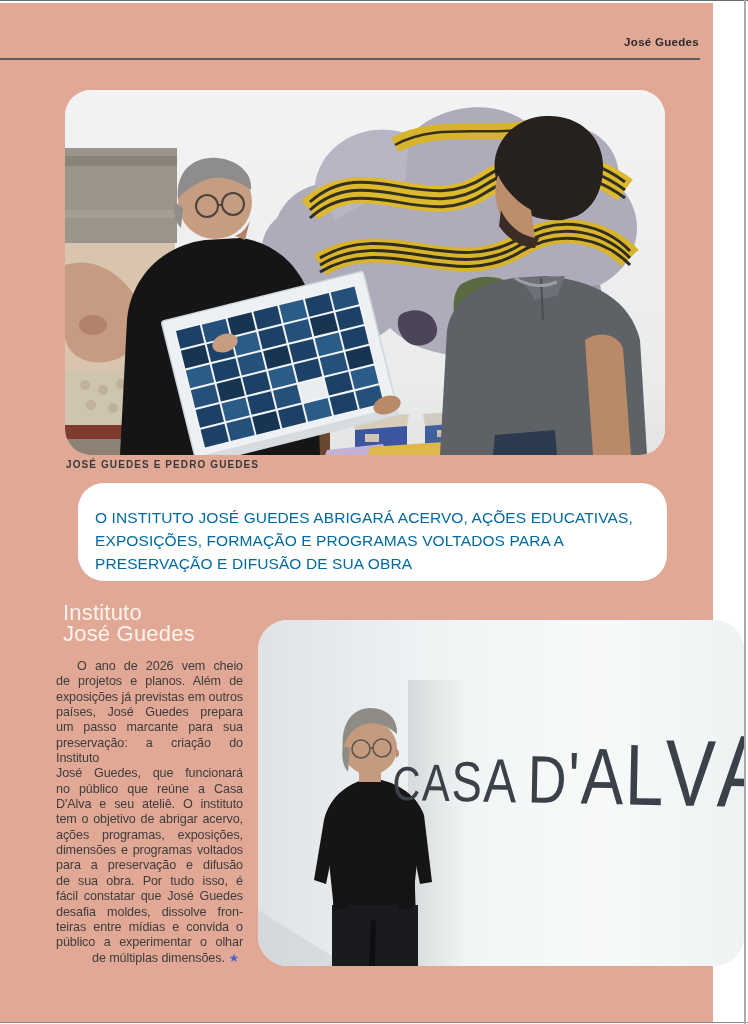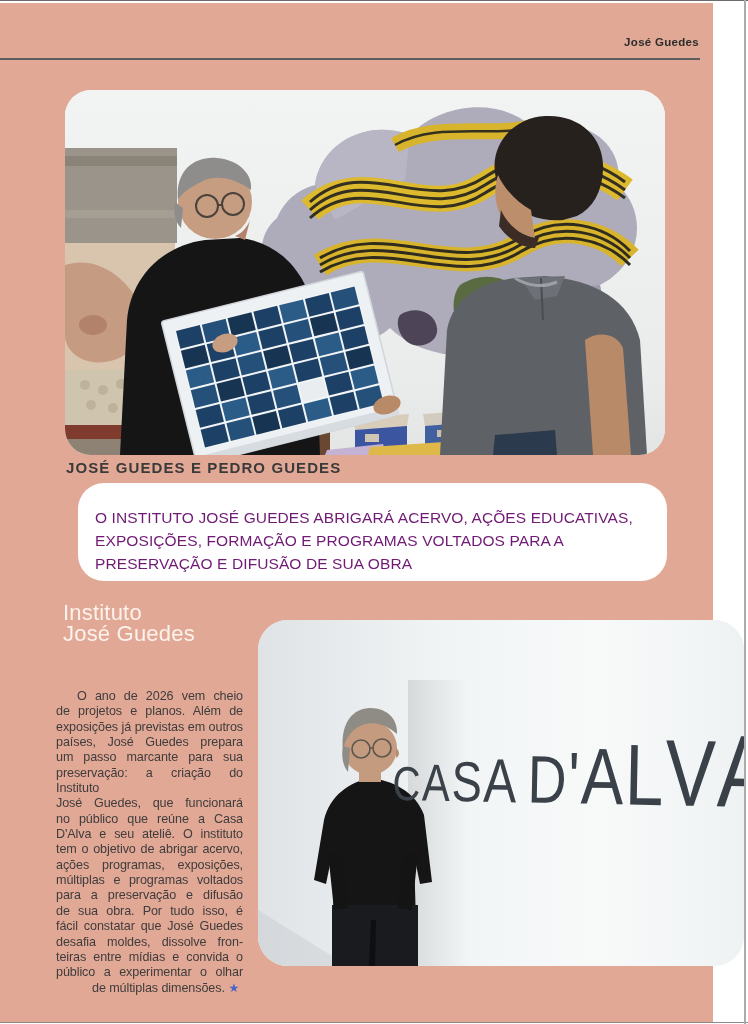--- a/index.html
+++ b/index.html
@@ -14,36 +14,36 @@
   .pink-sheet { position:absolute; left:0; top:3px; width:713px; height:1019px; background:#e2a896; }
 
   .running-header { position:absolute; left:0; top:36px; width:699px; text-align:right;
                     font-size:11.5px; font-weight:bold; letter-spacing:.3px; color:#2c2c2c; }
   .header-rule { position:absolute; left:0; top:58px; width:700px; height:2px; background:#5d5d60; }
 
   .photo1 { position:absolute; left:65px; top:90px; width:600px; height:365px;
             border-radius:26px; overflow:hidden; background:#eef1f2; }
   .photo1 svg { display:block; }
 
-  .photo-caption { position:absolute; left:66px; top:459px; font-size:15px; font-weight:bold;
+  .photo-caption { position:absolute; left:66px; top:459px; font-size:10px; font-weight:bold;
                    letter-spacing:1.1px; color:#3a3a3a; }
 
   .quote-box { position:absolute; left:78px; top:483px; width:589px; height:98px;
                background:#ffffff; border-radius:26px; }
   .quote-text { margin:23px 20px 0 17px; font-size:15.5px; line-height:23px;
-                letter-spacing:.1px; color:#701a75; }
+                letter-spacing:.1px; color:#0369a1; }
 
   .article-heading { position:absolute; left:63px; top:602px; font-size:22px; line-height:21px;
                      color:#fcf2ec; font-weight:400; letter-spacing:.2px; }
   .article-heading span { display:block; }
 
   .article-body { position:absolute; left:56px; top:659px; width:187px;
                   font-size:12.6px; line-height:15.35px; letter-spacing:-.1px; color:#3e3c3c; }
   .body-line { text-align:justify; text-align-last:justify; }
-  .body-line.first { text-indent:21px;margin-top:30px; }
+  .body-line.first { text-indent:21px; }
   .body-line.last { text-align-last:left;margin-left:36px; }
   .end-star { color:#4a63c8; font-family:"DejaVu Sans", sans-serif; font-size:12px; }
 
   .photo2 { position:absolute; left:258px; top:620px; width:486px; height:346px;
             border-radius:30px; overflow:hidden; background:#f2f5f6; }
   .photo2 svg { display:block; position:absolute; left:0; top:0; }
 
   .wall-text { position:absolute; left:136px; top:94px; display:flex; align-items:baseline;
                line-height:1; letter-spacing:2px; color:#3a4149; font-weight:400;
                transform:rotate(1.1deg) scaleX(0.8); transform-origin:left top; white-space:nowrap; }
@@ -232,21 +232,21 @@
       <div class="body-line">de projetos e planos. Além de</div>
       <div class="body-line">exposições já previstas em outros</div>
       <div class="body-line">países, José Guedes prepara</div>
       <div class="body-line">um passo marcante para sua</div>
       <div class="body-line">preservação: a criação do Instituto</div>
       <div class="body-line">José Guedes, que funcionará</div>
       <div class="body-line">no público que reúne a Casa</div>
       <div class="body-line">D'Alva e seu ateliê. O instituto</div>
       <div class="body-line">tem o objetivo de abrigar acervo,</div>
       <div class="body-line">ações programas, exposições,</div>
-      <div class="body-line">múltiplas e programas voltados</div>
+      <div class="body-line">dimensões e programas voltados</div>
       <div class="body-line">para a preservação e difusão</div>
       <div class="body-line">de sua obra. Por tudo isso, é</div>
       <div class="body-line">fácil constatar que José Guedes</div>
       <div class="body-line">desafia moldes, dissolve fron-</div>
       <div class="body-line">teiras entre mídias e convida o</div>
       <div class="body-line">público a experimentar o olhar</div>
       <div class="body-line last"><span>de múltiplas dimensões.</span><span class="end-star"> ★</span></div>
     </div>
 
   <figure class="photo2">

